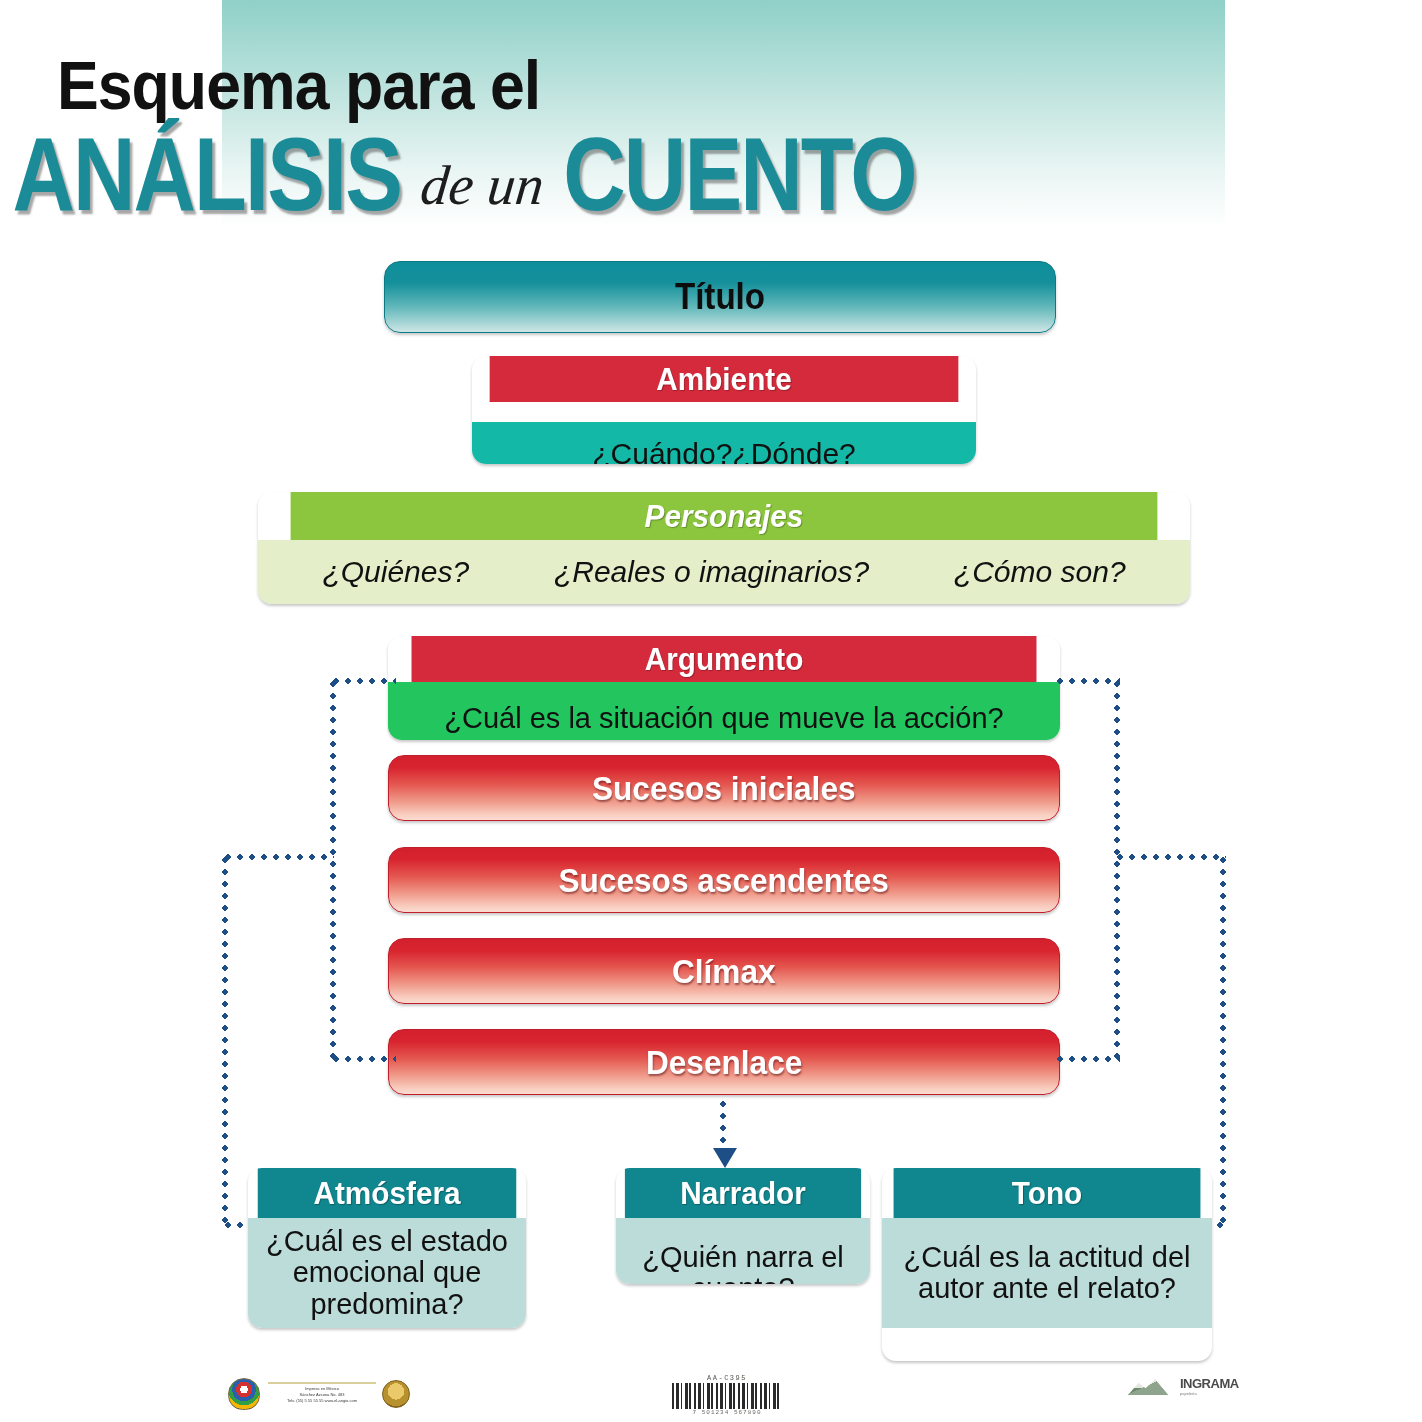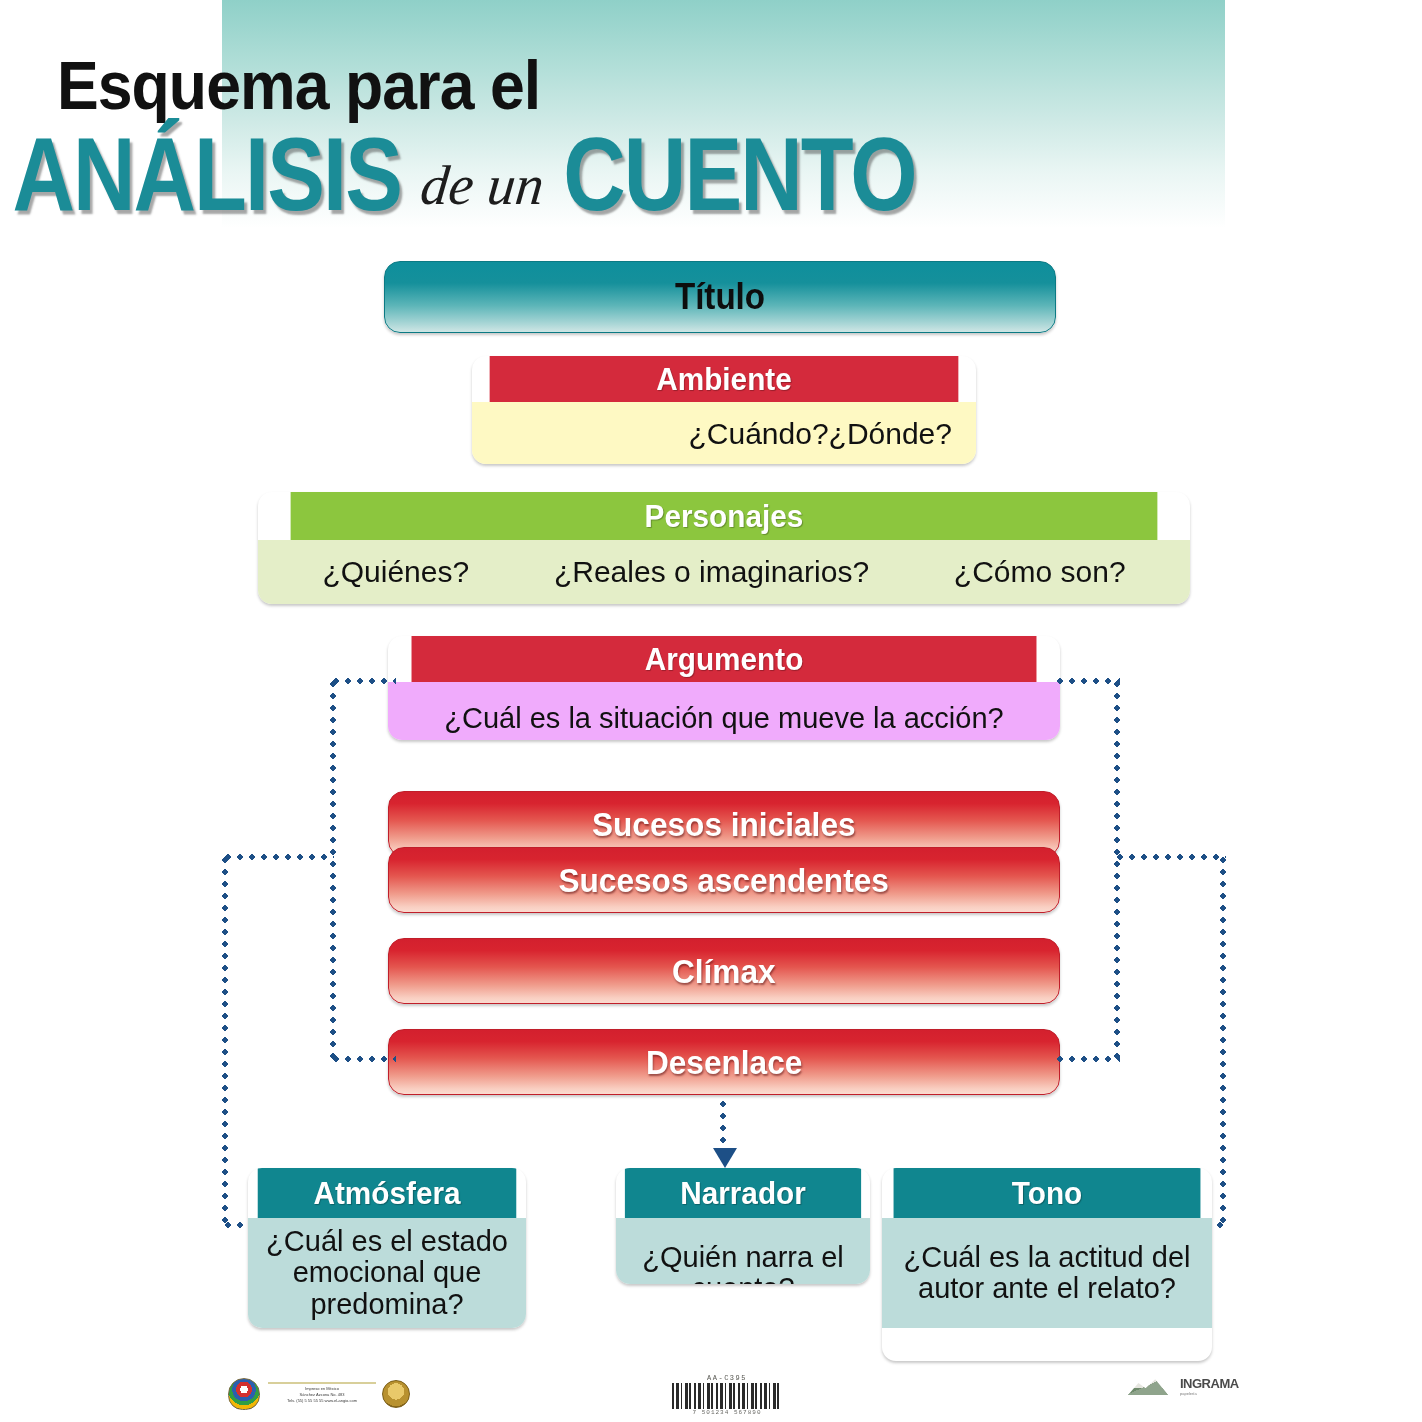--- a/index.html
+++ b/index.html
@@ -122,49 +122,50 @@
   }
 
   
   #box-ambiente { left: 472px; top: 356px; width: 504px; height: 108px; }
   #box-ambiente .box-head {
     height: 46px; line-height: 46px; font-size: 32px;
     background: #d42a3c;
   }
   #box-ambiente .box-body {
     height: 64px;
-    background: #fef9c3;
-    justify-content: flex-end;
+    background: #14b8a6;
+    justify-content: center;
     padding: 0 24px;
     font-size: 30px;
-  }
-
-  
-  #box-personajes { left: 258px; top: 492px; width: 932px; height: 112px; }
+    margin-top: 20px;
+  }
+
+  
+  #box-personajes { left: 258px; top: 492px; width: 932px; height: 112px; font-style: italic; }
   #box-personajes .box-head {
     height: 48px; line-height: 48px; font-size: 32px;
     background: #8cc63e;
   }
   #box-personajes .box-body {
     height: 64px;
     background: #e4eec8;
     justify-content: space-around;
     padding: 0 22px;
     font-size: 30px;
   }
 
   
   #box-argumento { left: 388px; top: 636px; width: 672px; height: 104px; }
   #box-argumento .box-head {
     height: 46px; line-height: 46px; font-size: 32px;
     background: #d42a3c;
   }
   #box-argumento .box-body {
     height: 72px;
-    background: #f0abfc;
+    background: #22c55e;
     justify-content: center;
     font-size: 29px;
   }
 
   
   .pill-red {
     left: 388px;
     width: 672px;
     height: 66px;
     border-radius: 16px;
@@ -175,21 +176,21 @@
     justify-content: center;
   }
   .pill-red .pill-label {
     font-size: 34px;
     font-weight: bold;
     color: #ffffff;
     text-shadow: 1px 2px 2px rgba(90,20,20,0.55);
     font-family: "Liberation Sans", sans-serif;
     transform: scaleX(0.93);
   }
-  #pill-sucesos-iniciales { top: 791px; }
+  #pill-sucesos-iniciales { top: 755px; }
   #pill-sucesos-ascendentes { top: 847px; }
   #pill-climax { top: 938px; }
   #pill-desenlace { top: 1029px; }
 
   
   .box-teal { top: 1168px; }
   .box-teal .box-head {
     height: 50px; line-height: 50px; font-size: 32px;
     background: #10868f;
   }

